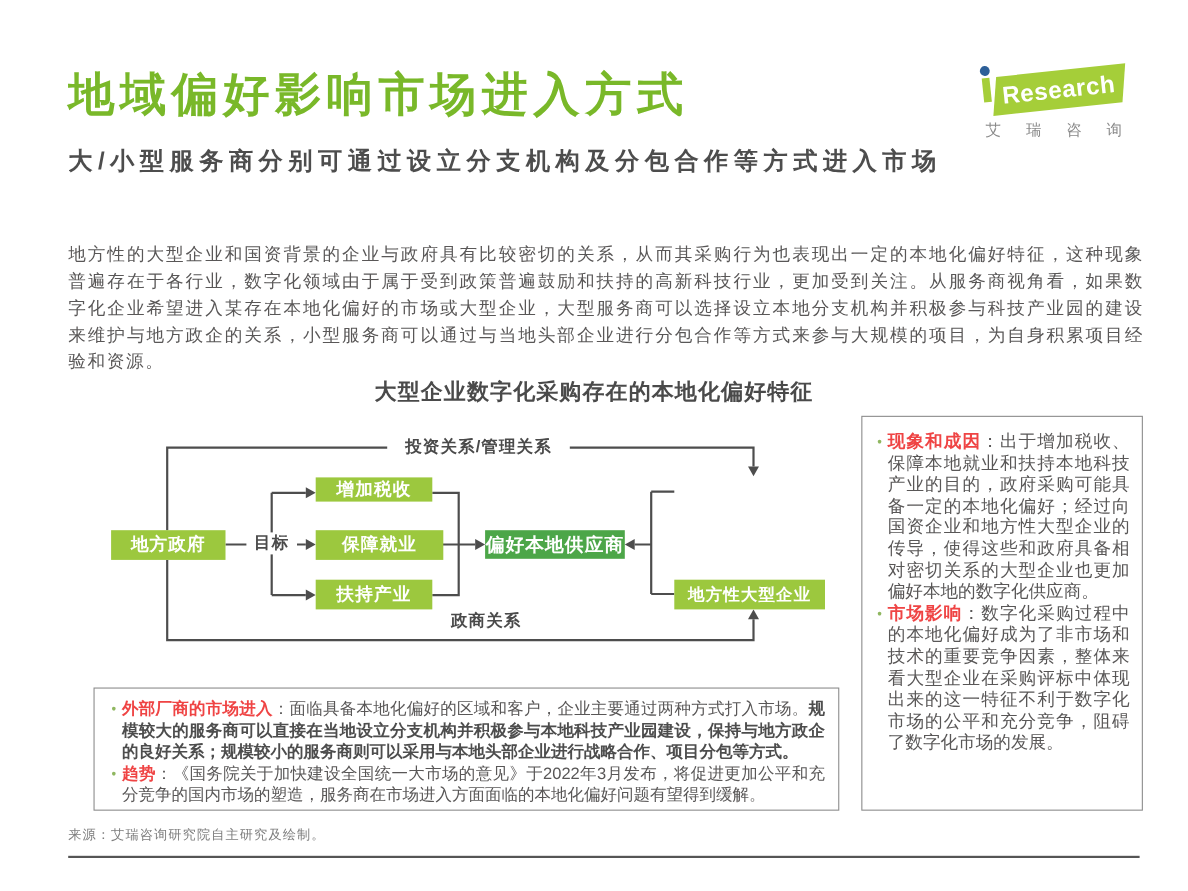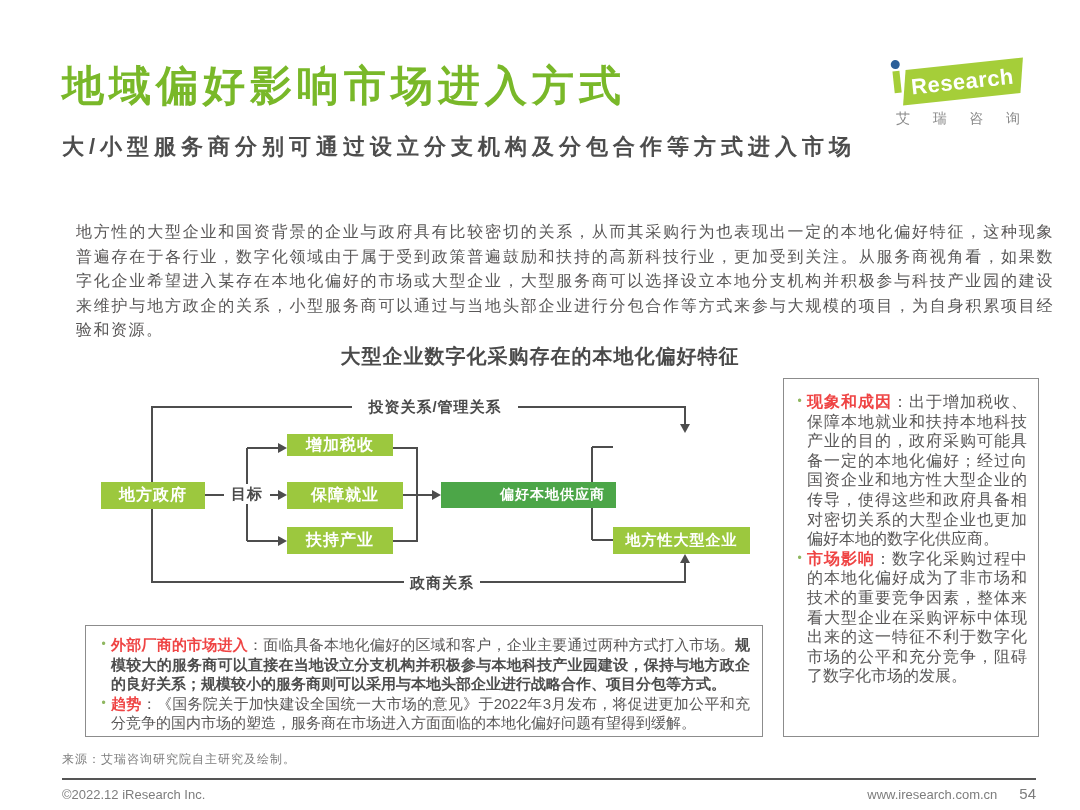--- a/index.html
+++ b/index.html
@@ -18,31 +18,31 @@
              transform:rotate(-6deg) skewX(-10deg);display:flex;align-items:center;justify-content:center;}
   .logo-text{color:#fff;font-weight:bold;font-size:22px;letter-spacing:.5px;transform:skewX(10deg);}
   .logo-i{position:absolute;left:8px;top:4px;display:flex;flex-direction:column;align-items:center;
           transform:rotate(-6deg);}
   .logo-i .dot{width:9px;height:9px;border-radius:50%;background:#2C5F98;margin-bottom:2px;}
   .logo-i .stem{width:7px;height:22px;background:#A5CE39;}
   .logo-caption{position:absolute;left:12px;top:54px;width:124px;display:flex;
                 justify-content:space-between;color:#8A8A8A;font-size:14px;}
 
   
-  .intro{position:absolute;left:76px;top:220px;margin:0;width:978px;max-height:126px;overflow:hidden;
+  .intro{position:absolute;left:62px;top:220px;margin:0;width:978px;max-height:126px;overflow:hidden;
          font-size:16px;line-height:24.5px;letter-spacing:1.5px;text-align:justify;color:#595757;}
 
   
   .figure-title{position:absolute;left:0;top:343px;width:1080px;text-align:center;
                 font-size:20px;font-weight:bold;color:#4A4A4A;letter-spacing:1px;}
   .diagram{position:absolute;left:90px;top:380px;width:680px;height:238px;}
   .diagram svg{position:absolute;left:0;top:0;}
   .node{position:absolute;display:flex;align-items:center;justify-content:center;
         background:#9CC83E;color:#fff;font-weight:bold;font-size:16px;letter-spacing:1px;}
-  .node.dark{background:#4CA648;font-size:14px;padding-left:48px;}
+  .node.dark{background:#4CA648;font-size:17px;}
   .edge-label{position:absolute;background:#fff;color:#4A4A4A;font-weight:bold;font-size:15px;
               text-align:center;line-height:20px;letter-spacing:1px;}
 
   
   .panel{position:absolute;border:1px solid #8C8C8C;box-sizing:border-box;background:#fff;}
   .notes-box{left:85px;top:625px;width:678px;height:112px;padding:9px 12px 6px 10px;
              font-size:15px;line-height:19.5px;}
   .side-box{left:783px;top:378px;width:256px;height:359px;padding:13px 11px 8px 8px;
             font-size:16px;line-height:19.6px;}
   .bullet-row{display:flex;align-items:flex-start;}
@@ -117,21 +117,21 @@
 
     <div class="node" style="left:11px;top:102px;width:104px;height:27px;">地方政府</div>
     <div class="node" style="left:197px;top:54px;width:106px;height:22px;">增加税收</div>
     <div class="node" style="left:197px;top:102px;width:116px;height:27px;">保障就业</div>
     <div class="node" style="left:197px;top:147px;width:106px;height:27px;">扶持产业</div>
     <div class="node dark" style="left:351px;top:102px;width:127px;height:26px;">偏好本地供应商</div>
     <div class="node" style="left:523px;top:147px;width:137px;height:27px;font-size:15px;">地方性大型企业</div>
 
     <div class="edge-label" style="left:134px;top:104px;width:46px;">目标</div>
     <div class="edge-label" style="left:262px;top:17px;width:166px;">投资关系/管理关系</div>
-    <div class="edge-label" style="left:314px;top:193px;width:76px;">政商关系</div>
+    <div class="edge-label" style="left:314px;top:176px;width:76px;font-family:Liberation Mono, monospace;">政商关系</div>
   </div>
 
   <div class="panel side-box">
     <div class="bullet-row">
       <span class="bullet-dot">•</span>
       <span class="bullet-text"><span class="lead">现象和成因</span><span>：出于增加税收、保障本地就业和扶持本地科技产业的目的，政府采购可能具备一定的本地化偏好；经过向国资企业和地方性大型企业的传导，使得这些和政府具备相对密切关系的大型企业也更加偏好本地的数字化供应商。</span></span>
     </div>
     <div class="bullet-row">
       <span class="bullet-dot">•</span>
       <span class="bullet-text"><span class="lead">市场影响</span><span>：数字化采购过程中的本地化偏好成为了非市场和技术的重要竞争因素，整体来看大型企业在采购评标中体现出来的这一特征不利于数字化市场的公平和充分竞争，阻碍了数字化市场的发展。</span></span>
@@ -146,20 +146,14 @@
     <div class="bullet-row">
       <span class="bullet-dot">•</span>
       <span class="bullet-text"><span class="lead">趋势</span><span>：《国务院关于加快建设全国统一大市场的意见》于2022年3月发布，将促进更加公平和充分竞争的国内市场的塑造，服务商在市场进入方面面临的本地化偏好问题有望得到缓解。</span></span>
     </div>
   </div>
 
   <div class="source">来源：艾瑞咨询研究院自主研究及绘制。</div>
 
   <div class="footer-rule"></div>
 
-  <div class="footer-row">
-    <span>©2022.12 iResearch Inc.</span>
-    <span class="spacer"></span>
-    <span>www.iresearch.com.cn</span>
-    <span class="page-number">54</span>
-  </div>
 
 </div>
 
 </body></html>

